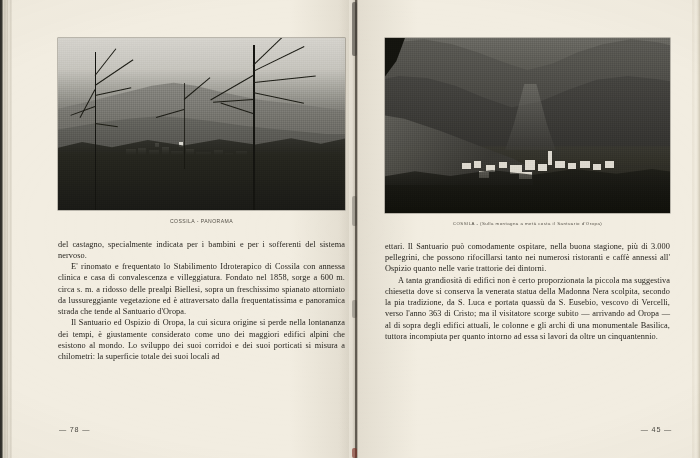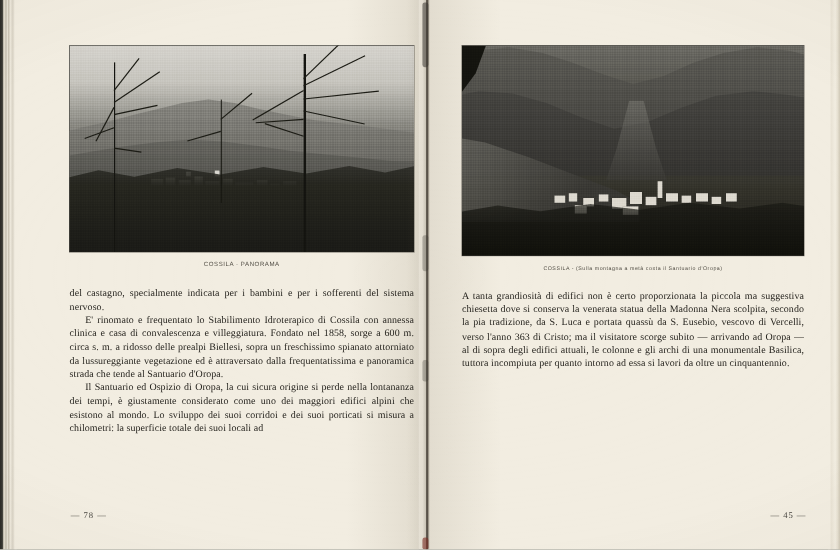--- a/index.html
+++ b/index.html
@@ -233,21 +233,21 @@
   }
   .body-text p.noindent { text-indent: 0; }
 
   
   .folio {
     position: absolute;
     bottom: 24px;
     font-size: 7.2px;
     color: #2a2823;
     letter-spacing: .8px;
-    font-family: Liberation Serif, serif;
+    font-family: Liberation Sans, sans-serif;
     opacity: .85;
   }
   .folio.left  { left: 59px;  }
   .folio.right { right: 28px; }
 
   
   .curve-left {
     position: absolute; top: 0; bottom: 0; right: 0; width: 60px;
     background: linear-gradient(to right, rgba(120,110,88,0), rgba(120,110,88,.13));
     pointer-events: none;
@@ -368,19 +368,20 @@
       </div>
 
       <div class="r-fore"></div>
       <div style="position:absolute;left:0;top:0;width:10%;height:22%;background:#14140f;clip-path:polygon(0% 0%,70% 0%,40% 60%,0% 100%);"></div>
       <div class="grain"></div>
     </div>
 
     <div class="caption right">COSSILA - (Sulla montagna a metà costa il Santuario d'Oropa)</div>
 
     <div class="body-text">
+      <p class="noindent">ettari. Il Santuario può comodamente ospitare, nella buona stagione, più di 3.000 pellegrini, che possono rifocillarsi tanto nei numerosi ristoranti e caffè annessi all' Ospizio quanto nelle varie trattorie dei dintorni.</p>
       <p>A tanta grandiosità di edifici non è certo proporzionata la piccola ma suggestiva chiesetta dove si conserva la venerata statua della Madonna Nera scolpita, secondo la pia tradizione, da S. Luca e portata quassù da S. Eusebio, vescovo di Vercelli, verso l'anno 363 di Cristo; ma il visitatore scorge subito — arrivando ad Oropa — al di sopra degli edifici attuali, le colonne e gli archi di una monumentale Basilica, tuttora incompiuta per quanto intorno ad essa si lavori da oltre un cinquantennio.</p>
     </div>
   </div>
 
   <div class="folio right">— 45 —</div>
 
 </div>
 
 </body></html>

